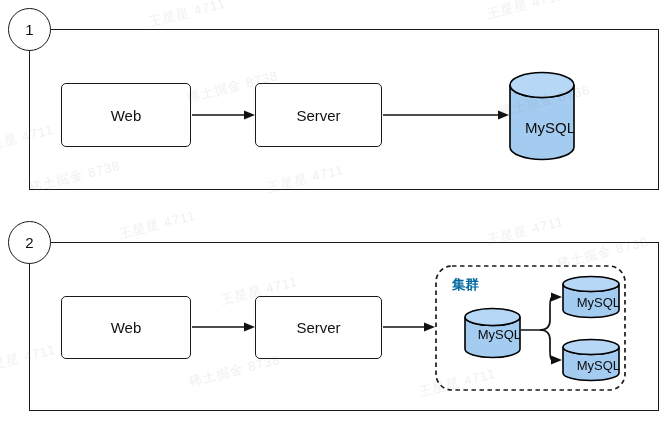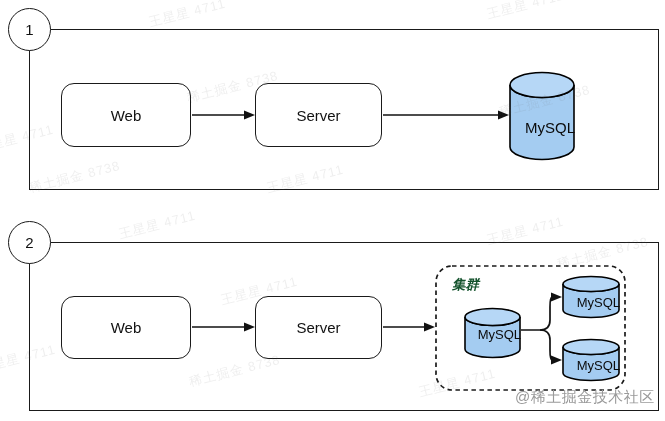--- a/index.html
+++ b/index.html
@@ -13,21 +13,21 @@
   }
   .frame {
     position: absolute;
     border: 1.6px solid #1a1a1a;
     background: transparent;
     z-index: 1;
   }
   .node {
     position: absolute;
     border: 1.6px solid #1a1a1a;
-    border-radius: 13px;
+    border-radius: 5px;
     background: #ffffff;
     display: flex;
     align-items: center;
     justify-content: center;
     font-size: 15px;
     color: #111111;
     z-index: 2;
   }
   .badge {
     position: absolute;
@@ -57,23 +57,22 @@
     text-align: right;
     color: #0b0b0b;
     z-index: 4;
     font-size: 13px;
   }
   .cyl-label.big { font-size: 15px; }
   .cluster-label {
     position: absolute;
     font-size: 13.5px;
     font-weight: 700;
-    color: #14532d;
+    color: #0369a1;
     z-index: 4;
-    font-style: italic;
   }
   .wm-layer { position: absolute; left: 0; top: 0; width: 100%; height: 100%; z-index: 5; pointer-events: none; }
   .wm-tile {
     position: absolute;
     font-size: 13px;
     color: #666666;
     opacity: 0.10;
     transform: rotate(-14deg);
     white-space: nowrap;
     letter-spacing: 1px;
@@ -170,15 +169,14 @@
       <span class="wm-tile" style="left: 28px; top: 168px;">稀土掘金 8738</span>
       <span class="wm-tile" style="left: 266px; top: 170px;">王星星 4711</span>
       <span class="wm-tile" style="left: 118px; top: 216px;">王星星 4711</span>
       <span class="wm-tile" style="left: 486px; top: 222px;">王星星 4711</span>
       <span class="wm-tile" style="left: 556px; top: 244px;">稀土掘金 8738</span>
       <span class="wm-tile" style="left: 220px; top: 282px;">王星星 4711</span>
       <span class="wm-tile" style="left: -22px; top: 350px;">王星星 4711</span>
       <span class="wm-tile" style="left: 188px; top: 362px;">稀土掘金 8738</span>
       <span class="wm-tile" style="left: 418px; top: 374px;">王星星 4711</span>
     </div>
-  <div class="wm-corner">@稀土掘金技术社区</div>
 
 </div>
 
 </body></html>

